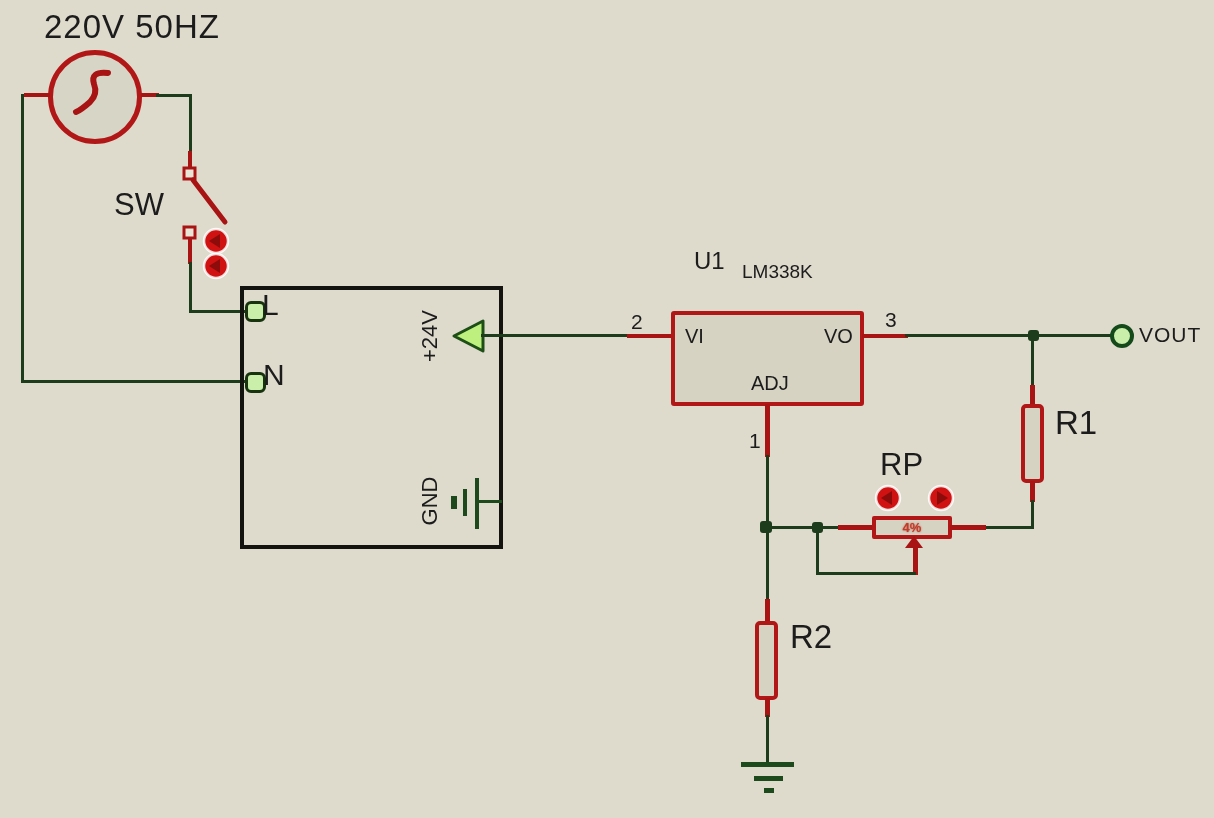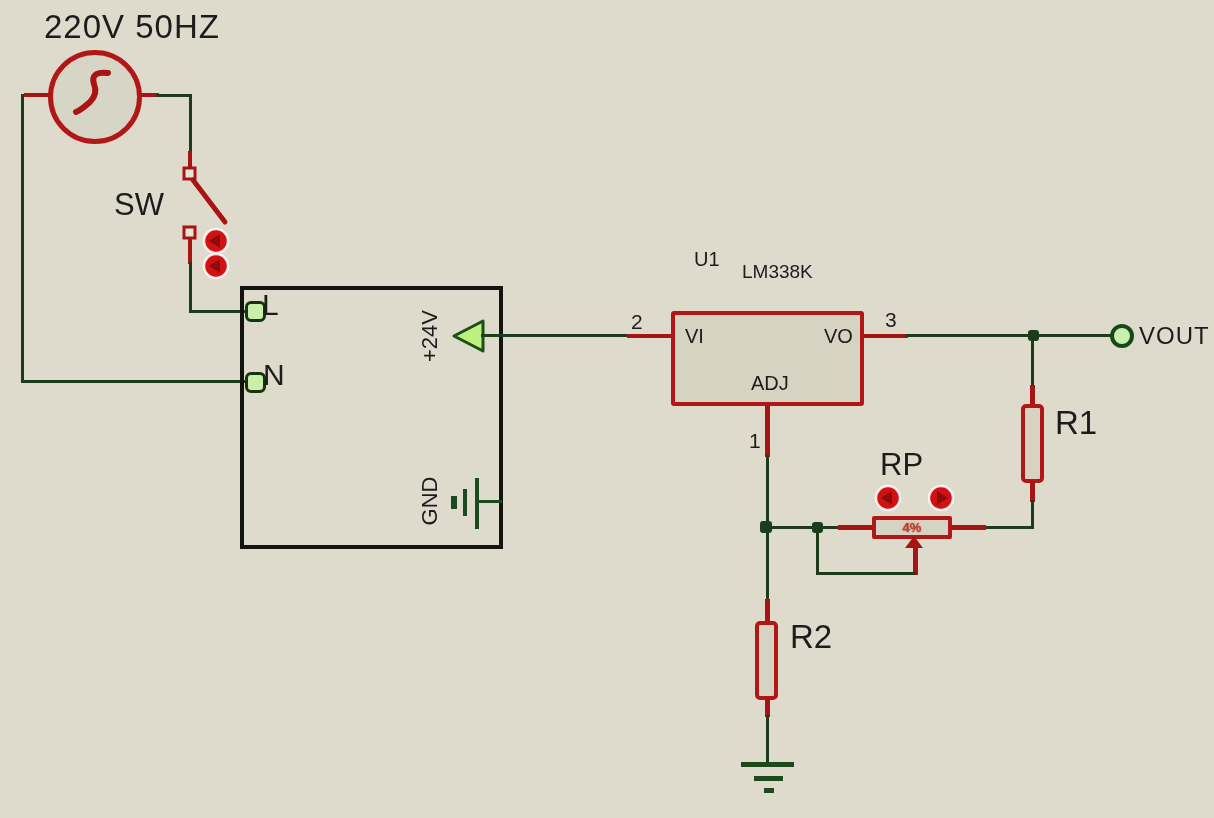--- a/index.html
+++ b/index.html
@@ -109,33 +109,33 @@
   <div class="lbl rot" style="left:430px;top:501px;font-size:22px;">GND</div>
   <div class="gndbar" style="left:451px;top:496px;width:6px;height:13px;"></div>
   <div class="gndbar" style="left:463px;top:489px;width:4px;height:27px;"></div>
   <div class="gndbar" style="left:475px;top:478px;width:4px;height:51px;"></div>
   <div class="gndbar" style="left:477px;top:500px;width:25px;height:3px;"></div>
 
   <div class="wire" style="left:481px;top:334px;width:148px;height:3px;"></div>
   <div class="stub" style="left:627px;top:334px;width:45px;height:4px;"></div>
   <div class="lbl" style="left:631px;top:311px;font-size:21px;">2</div>
 
-  <div class="lbl" style="left:694px;top:249px;font-size:20px;">U1</div>
+  <div class="lbl" style="left:694px;top:249px;font-size:24px;">U1</div>
   <div class="lbl" style="left:742px;top:262px;font-size:19px;">LM338K</div>
   <div class="comp" style="left:671px;top:311px;width:193px;height:95px;"></div>
   <div class="lbl" style="left:685px;top:326px;font-size:20px;">VI</div>
   <div class="lbl" style="left:824px;top:326px;font-size:20px;">VO</div>
   <div class="lbl" style="left:751px;top:373px;font-size:20px;">ADJ</div>
 
   <div class="stub" style="left:862px;top:334px;width:46px;height:4px;"></div>
   <div class="lbl" style="left:885px;top:309px;font-size:21px;">3</div>
   <div class="wire" style="left:905px;top:334px;width:207px;height:3px;"></div>
   <div class="dot" style="left:1028px;top:330px;width:11px;height:11px;"></div>
   <div class="vout-node"></div>
-  <div class="lbl" style="left:1139px;top:324px;font-size:24px;letter-spacing:1px;">VOUT</div>
+  <div class="lbl" style="left:1139px;top:324px;font-size:21px;letter-spacing:1px;">VOUT</div>
 
   <div class="stub" style="left:765px;top:404px;width:5px;height:53px;"></div>
   <div class="lbl" style="left:749px;top:430px;font-size:21px;">1</div>
   <div class="wire" style="left:766px;top:455px;width:3px;height:146px;"></div>
 
   <div class="wire" style="left:1031px;top:336px;width:3px;height:52px;"></div>
   <div class="stub" style="left:1030px;top:385px;width:5px;height:21px;"></div>
   <div class="comp" style="left:1021px;top:404px;width:23px;height:79px;border-radius:5px;"></div>
   <div class="lbl" style="left:1055px;top:406px;font-size:33px;">R1</div>
   <div class="stub" style="left:1030px;top:481px;width:5px;height:21px;"></div>

